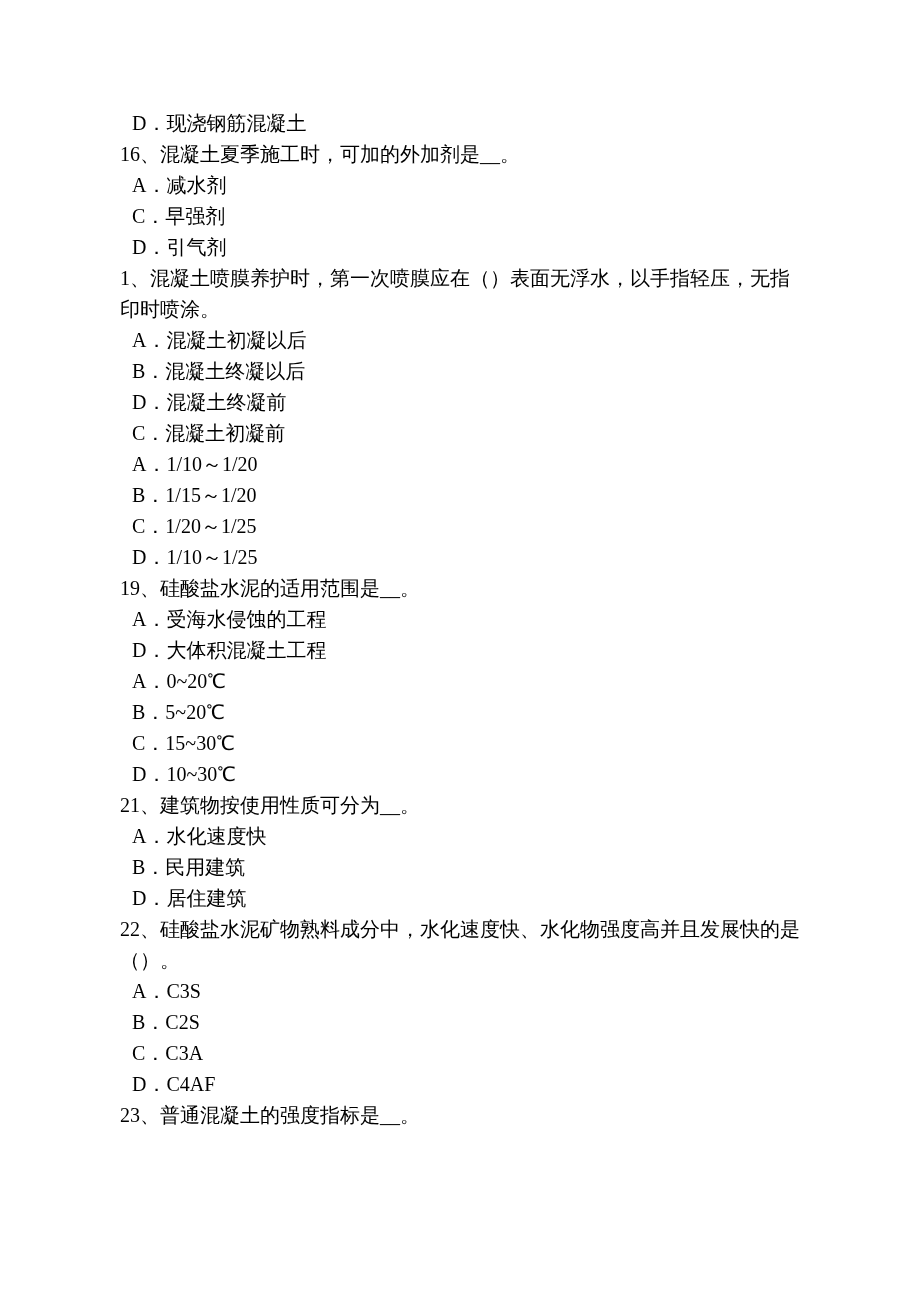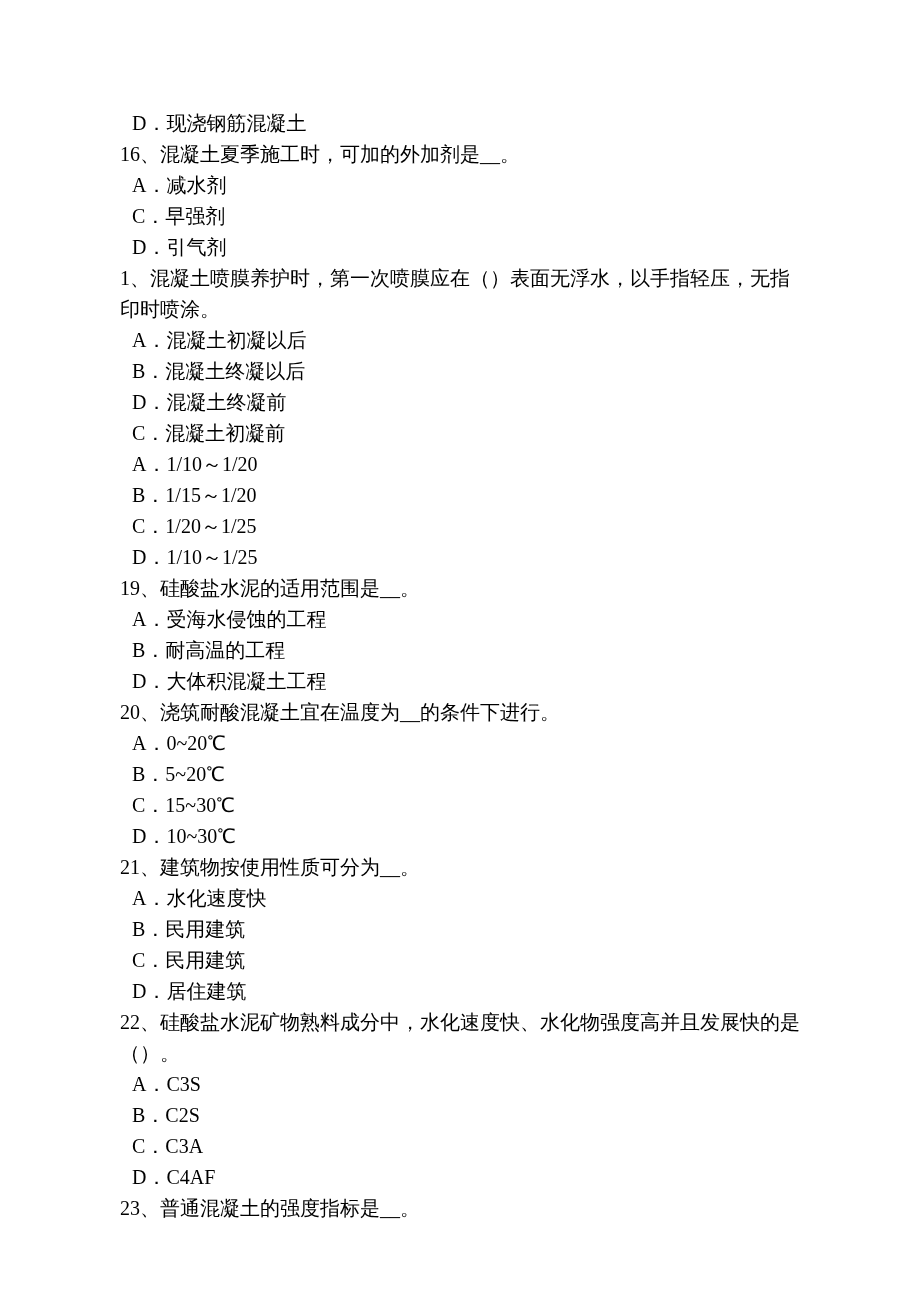--- a/index.html
+++ b/index.html
@@ -37,33 +37,30 @@
   <div class="option">D．混凝土终凝前</div>
   <div class="option">C．混凝土初凝前</div>
 
   <div class="option">A．1/10～1/20</div>
   <div class="option">B．1/15～1/20</div>
   <div class="option">C．1/20～1/25</div>
   <div class="option">D．1/10～1/25</div>
 
   <div>19、硅酸盐水泥的适用范围是__。</div>
   <div class="option">A．受海水侵蚀的工程</div>
-  <div class="option">B．耐高温的工程</div>
   <div class="option">D．大体积混凝土工程</div>
 
-  <div>20、浇筑耐酸混凝土宜在温度为__的条件下进行。</div>
   <div class="option">A．0~20℃</div>
   <div class="option">B．5~20℃</div>
   <div class="option">C．15~30℃</div>
   <div class="option">D．10~30℃</div>
 
   <div>21、建筑物按使用性质可分为__。</div>
   <div class="option">A．水化速度快</div>
   <div class="option">B．民用建筑</div>
-  <div class="option">C．民用建筑</div>
   <div class="option">D．居住建筑</div>
 
   <div>22、硅酸盐水泥矿物熟料成分中，水化速度快、水化物强度高并且发展快的是（）。</div>
   <div class="option">A．C3S</div>
   <div class="option">B．C2S</div>
   <div class="option">C．C3A</div>
   <div class="option">D．C4AF</div>
 
   <div>23、普通混凝土的强度指标是__。</div>
 

